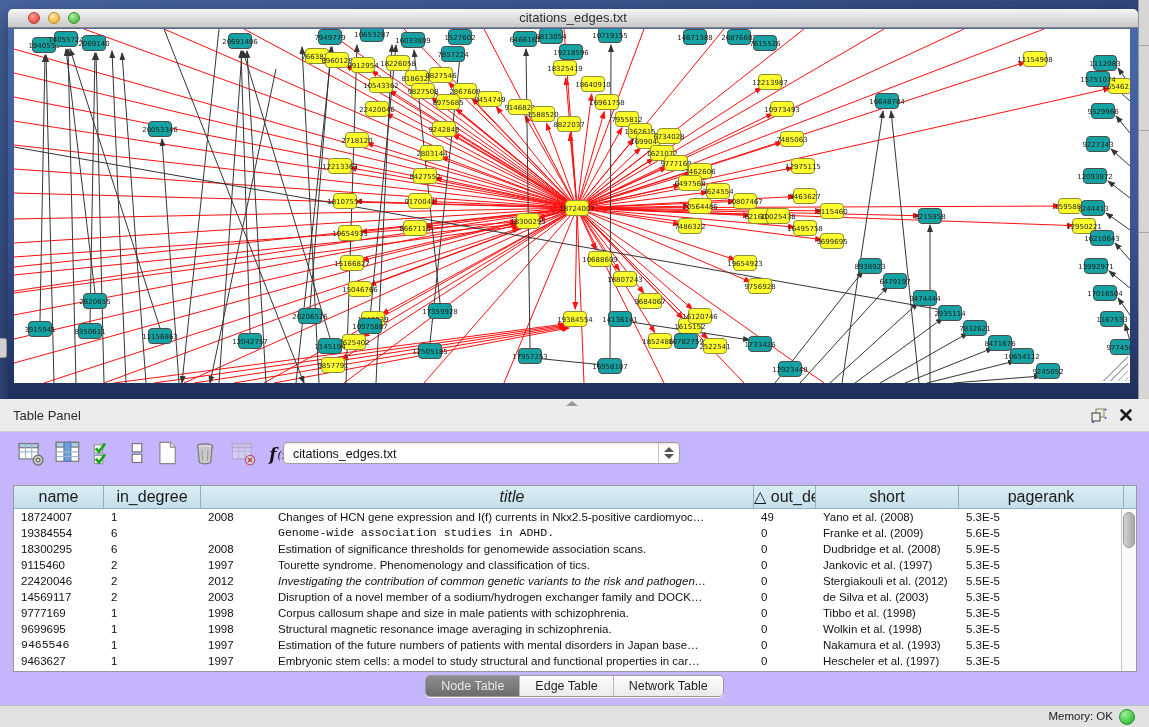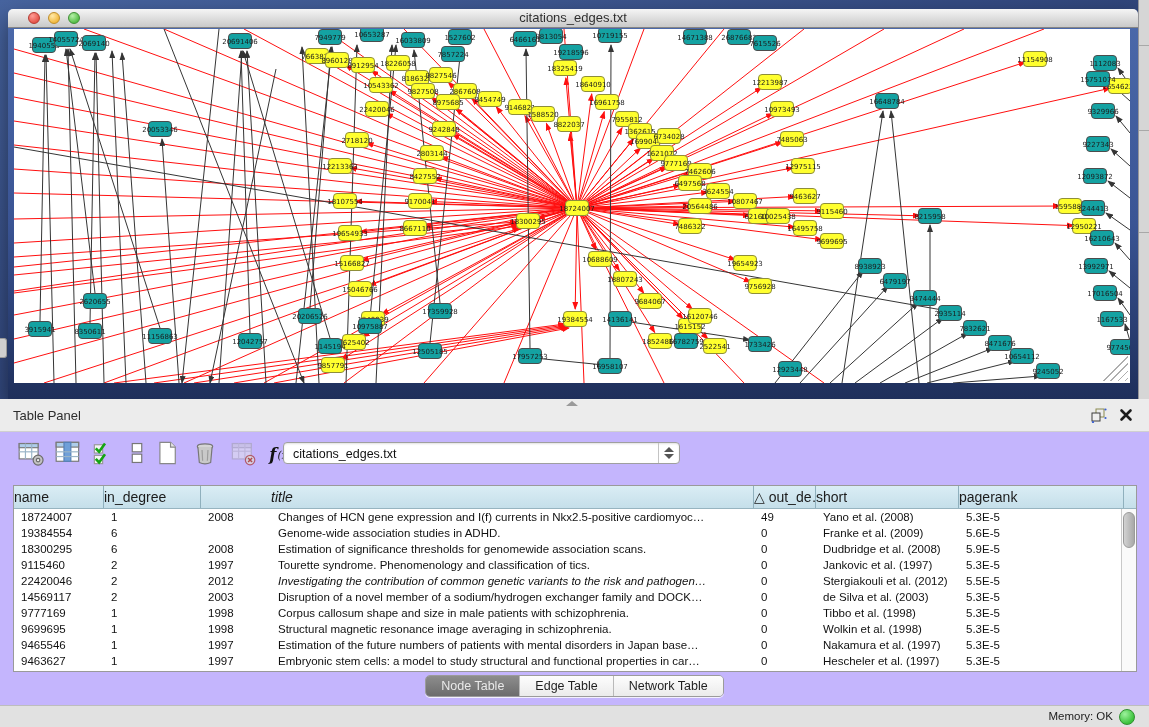--- a/index.html
+++ b/index.html
@@ -49,21 +49,21 @@
          padding-left:9px;color:#101010;box-sizing:border-box;
          box-shadow:inset 0 1px 2px rgba(0,0,0,.12);cursor:pointer;}
   .combo .arrows{position:absolute;right:0;top:0;width:20px;height:100%;border-left:1px solid #c4c4c4;}
   .arr{position:absolute;left:5px;width:0;height:0;border-left:5px solid transparent;border-right:5px solid transparent;}
   .arr.up{top:4px;border-bottom:5px solid #555;}
   .arr.dn{bottom:4px;border-top:5px solid #555;}
   .tablewrap{position:absolute;left:13px;top:86px;width:1124px;height:187px;background:#fff;
              border:1px solid #9a9a9a;box-sizing:border-box;overflow:hidden;}
   .thead{display:flex;height:23px;background:linear-gradient(#daedf5,#c5dfea);
          border-bottom:1px solid #97b4c0;box-sizing:border-box;}
-  .th{box-sizing:border-box;border-right:1px solid #8fb0bd;text-align:left;font-size:14px;
+  .th{box-sizing:border-box;border-right:1px solid #8fb0bd;text-align:center;font-size:16px;
       line-height:22px;color:#1b1b1b;overflow:hidden;white-space:nowrap;cursor:pointer;}
   .tr{display:flex;height:16px;line-height:16px;cursor:default;}
   .td{box-sizing:border-box;padding-left:7px;font-size:11.5px;color:#111;
       white-space:nowrap;overflow:hidden;}
   .scroll{position:absolute;right:0;top:23px;width:14px;height:162px;background:#fafafa;
           border-left:1px solid #c9c9c9;}
   .thumb{position:absolute;left:1px;top:3px;width:10px;height:34px;border:1px solid #9a9a9a;
          border-radius:6px;background:linear-gradient(90deg,#d2d2d2,#a8a8a8);cursor:pointer;}
   .tabsrow{position:absolute;left:0;top:276px;width:100%;height:24px;text-align:center;}
   .segwrap{display:inline-flex;border:1px solid #9b9b9b;border-radius:5px;overflow:hidden;
@@ -879,21 +879,21 @@
             <div class="td" style="width: 70px;">2008</div>
             <div class="td" style="width: 483px;">Changes of HCN gene expression and I(f) currents in Nkx2.5-positive cardiomyoc…</div>
             <div class="td" style="width: 62px;">49</div>
             <div class="td" style="width: 143px;">Yano et al. (2008)</div>
             <div class="td" style="width: 165px;">5.3E-5</div>
           </div>
           <div class="tr">
             <div class="td" style="width: 90px;">19384554</div>
             <div class="td" style="width: 97px;">6</div>
             <div class="td" style="width: 70px; margin-top: 44px;">2009</div>
-            <div class="td" style="width: 483px;">Genome-wide association studies in ADHD.</div>
+            <div class="td" style="width: 483px; font-family: Liberation Mono, monospace;">Genome-wide association studies in ADHD.</div>
             <div class="td" style="width: 62px;">0</div>
             <div class="td" style="width: 143px;">Franke et al. (2009)</div>
             <div class="td" style="width: 165px;">5.6E-5</div>
           </div>
           <div class="tr">
             <div class="td" style="width: 90px;">18300295</div>
             <div class="td" style="width: 97px;">6</div>
             <div class="td" style="width: 70px;">2008</div>
             <div class="td" style="width: 483px;">Estimation of significance thresholds for genomewide association scans.</div>
             <div class="td" style="width: 62px;">0</div>
@@ -939,26 +939,26 @@
           <div class="tr">
             <div class="td" style="width: 90px;">9699695</div>
             <div class="td" style="width: 97px;">1</div>
             <div class="td" style="width: 70px;">1998</div>
             <div class="td" style="width: 483px;">Structural magnetic resonance image averaging in schizophrenia.</div>
             <div class="td" style="width: 62px;">0</div>
             <div class="td" style="width: 143px;">Wolkin et al. (1998)</div>
             <div class="td" style="width: 165px;">5.3E-5</div>
           </div>
           <div class="tr">
-            <div class="td" style="width: 90px;">9465546</div>
+            <div class="td" style="width: 90px; font-family: Liberation Mono, monospace;">9465546</div>
             <div class="td" style="width: 97px;">1</div>
             <div class="td" style="width: 70px;">1997</div>
             <div class="td" style="width: 483px;">Estimation of the future numbers of patients with mental disorders in Japan base…</div>
             <div class="td" style="width: 62px;">0</div>
-            <div class="td" style="width: 143px;">Nakamura et al. (1997)</div>
+            <div class="td" style="width: 143px;">Nakamura et al. (1993)</div>
             <div class="td" style="width: 165px;">5.3E-5</div>
           </div>
           <div class="tr">
             <div class="td" style="width: 90px;">9463627</div>
             <div class="td" style="width: 97px;">1</div>
             <div class="td" style="width: 70px;">1997</div>
             <div class="td" style="width: 483px;">Embryonic stem cells: a model to study structural and functional properties in car…</div>
             <div class="td" style="width: 62px;">0</div>
             <div class="td" style="width: 143px;">Hescheler et al. (1997)</div>
             <div class="td" style="width: 165px;">5.3E-5</div>

